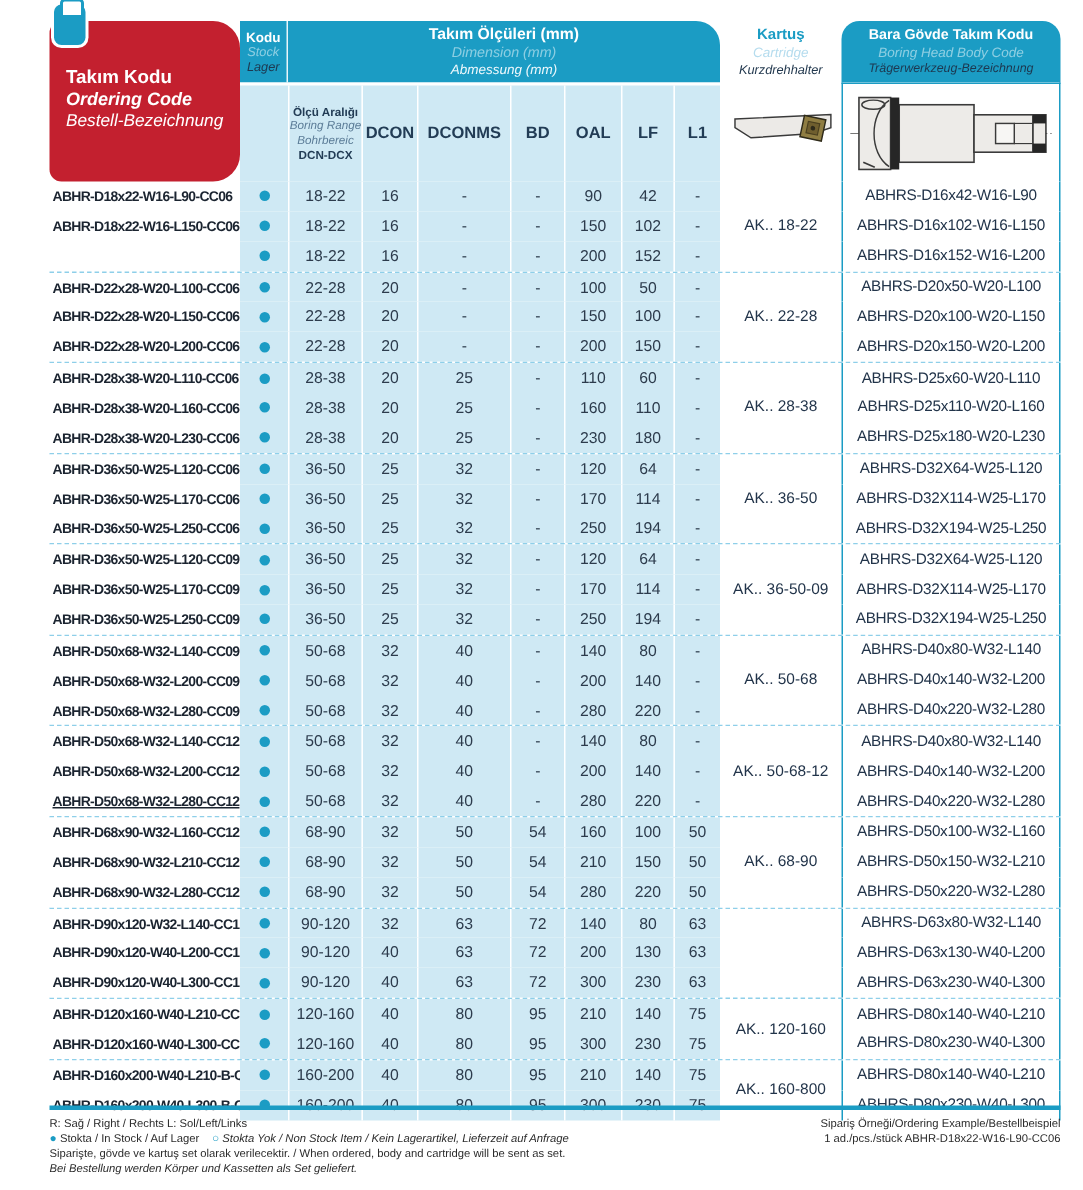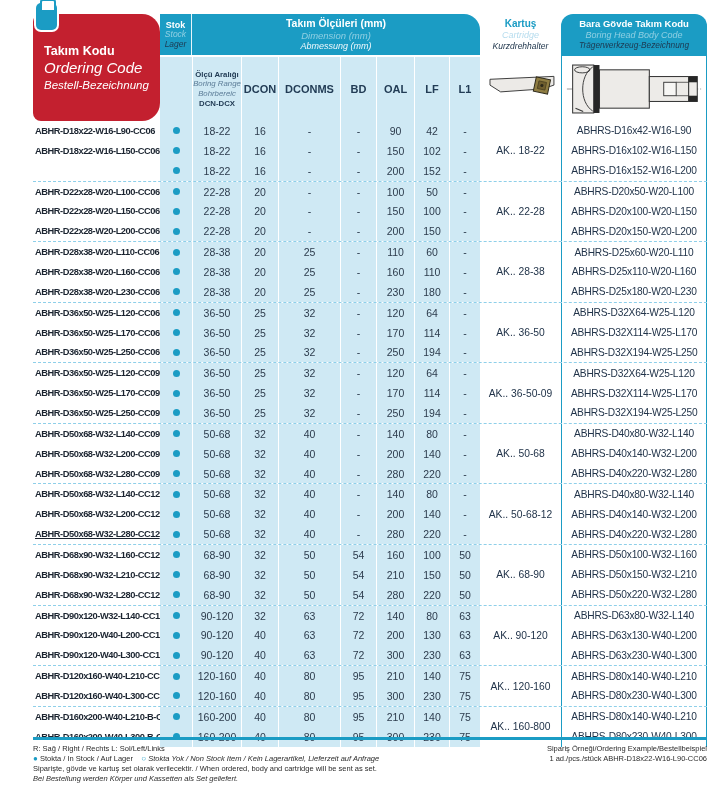--- a/index.html
+++ b/index.html
@@ -12,21 +12,21 @@
   .tab-icon { position:absolute; left:36px; top:3px; width:21px; height:27px;
     background:#1b9cc4; border-radius:5px; z-index:6; box-shadow:0 0 0 2px #fff; }
   .tab-icon::before { content:""; position:absolute; left:4px; top:-4px; width:12px; height:9px;
     background:#fff; border:2px solid #1b9cc4; border-radius:3px 3px 2px 2px; }
 
   
   .red-box { position:absolute; left:0; top:0; width:127px; height:107px; z-index:4;
     background:#c3202f; border-radius:8px 18px 18px 8px; color:#fff;
     padding:30px 0 0 11px; line-height:1.22; }
   .red-box .t1 { font-weight:bold; font-size:12.5px; }
-  .red-box .t2 { font-weight:normal; font-style:italic; font-size:15px; }
+  .red-box .t2 { font-weight:bold; font-style:italic; font-size:12px; }
   .red-box .t3 { font-style:italic; font-size:11.5px; }
 
   .band1 { position:absolute; left:127px; top:0; width:320px; height:41px;
     background:#1b9cc4; border-radius:0 16px 0 0; display:flex; }
   .stok-hd { width:32px; height:100%; border-right:1px solid #e8f5fa;
     display:flex; flex-direction:column; align-items:center; justify-content:center; line-height:1.15; }
   .dim-hd { flex:1; display:flex; flex-direction:column; align-items:center; justify-content:center; line-height:1.2; }
   .hd-l1 { color:#fff; font-weight:bold; font-size:9px; }
   .dim-hd .hd-l1 { font-size:10.5px; }
   .hd-l2 { color:rgba(235,248,252,.55); font-style:italic; font-size:8.5px; }
@@ -99,21 +99,21 @@
 <div class="sheet">
 
   <div class="red-box">
     <div class="t1">Takım Kodu</div>
     <div class="t2">Ordering Code</div>
     <div class="t3">Bestell-Bezeichnung</div>
   </div>
 
   <div class="band1">
     <div class="stok-hd">
-      <div class="hd-l1">Stok</div>
+      <div class="hd-l1">Kodu</div>
       <div class="hd-l2">Stock</div>
       <div class="hd-l3">Lager</div>
     </div>
     <div class="dim-hd">
       <div class="hd-l1">Takım Ölçüleri (mm)</div>
       <div class="hd-l2">Dimension (mm)</div>
       <div class="hd-l3">Abmessung (mm)</div>
     </div>
   </div>
 
@@ -482,21 +482,20 @@
         <div class="cell val" style="grid-area: 3 / 3;">68-90</div>
         <div class="cell val" style="grid-area: 3 / 4;">32</div>
         <div class="cell val" style="grid-area: 3 / 5;">50</div>
         <div class="cell val" style="grid-area: 3 / 6;">54</div>
         <div class="cell val" style="grid-area: 3 / 7;">280</div>
         <div class="cell val" style="grid-area: 3 / 8;">220</div>
         <div class="cell val" style="grid-area: 3 / 9;">50</div>
         <div class="cell bodycode" style="grid-area: 3 / 11;">ABHRS-D50x220-W32-L280</div>
       </div>
       <div class="group">
-        <div class="cell kartus" style="grid-area: 1 / 10 / span 3;">AK.. 90-120</div>
         <div class="cell code" style="grid-area: 1 / 1;">ABHR-D90x120-W32-L140-CC12</div>
         <div class="cell stok" style="grid-area: 1 / 2;">
           <div class="dot"></div>
         </div>
         <div class="cell val" style="grid-area: 1 / 3;">90-120</div>
         <div class="cell val" style="grid-area: 1 / 4;">32</div>
         <div class="cell val" style="grid-area: 1 / 5;">63</div>
         <div class="cell val" style="grid-area: 1 / 6;">72</div>
         <div class="cell val" style="grid-area: 1 / 7;">140</div>
         <div class="cell val" style="grid-area: 1 / 8;">80</div>

